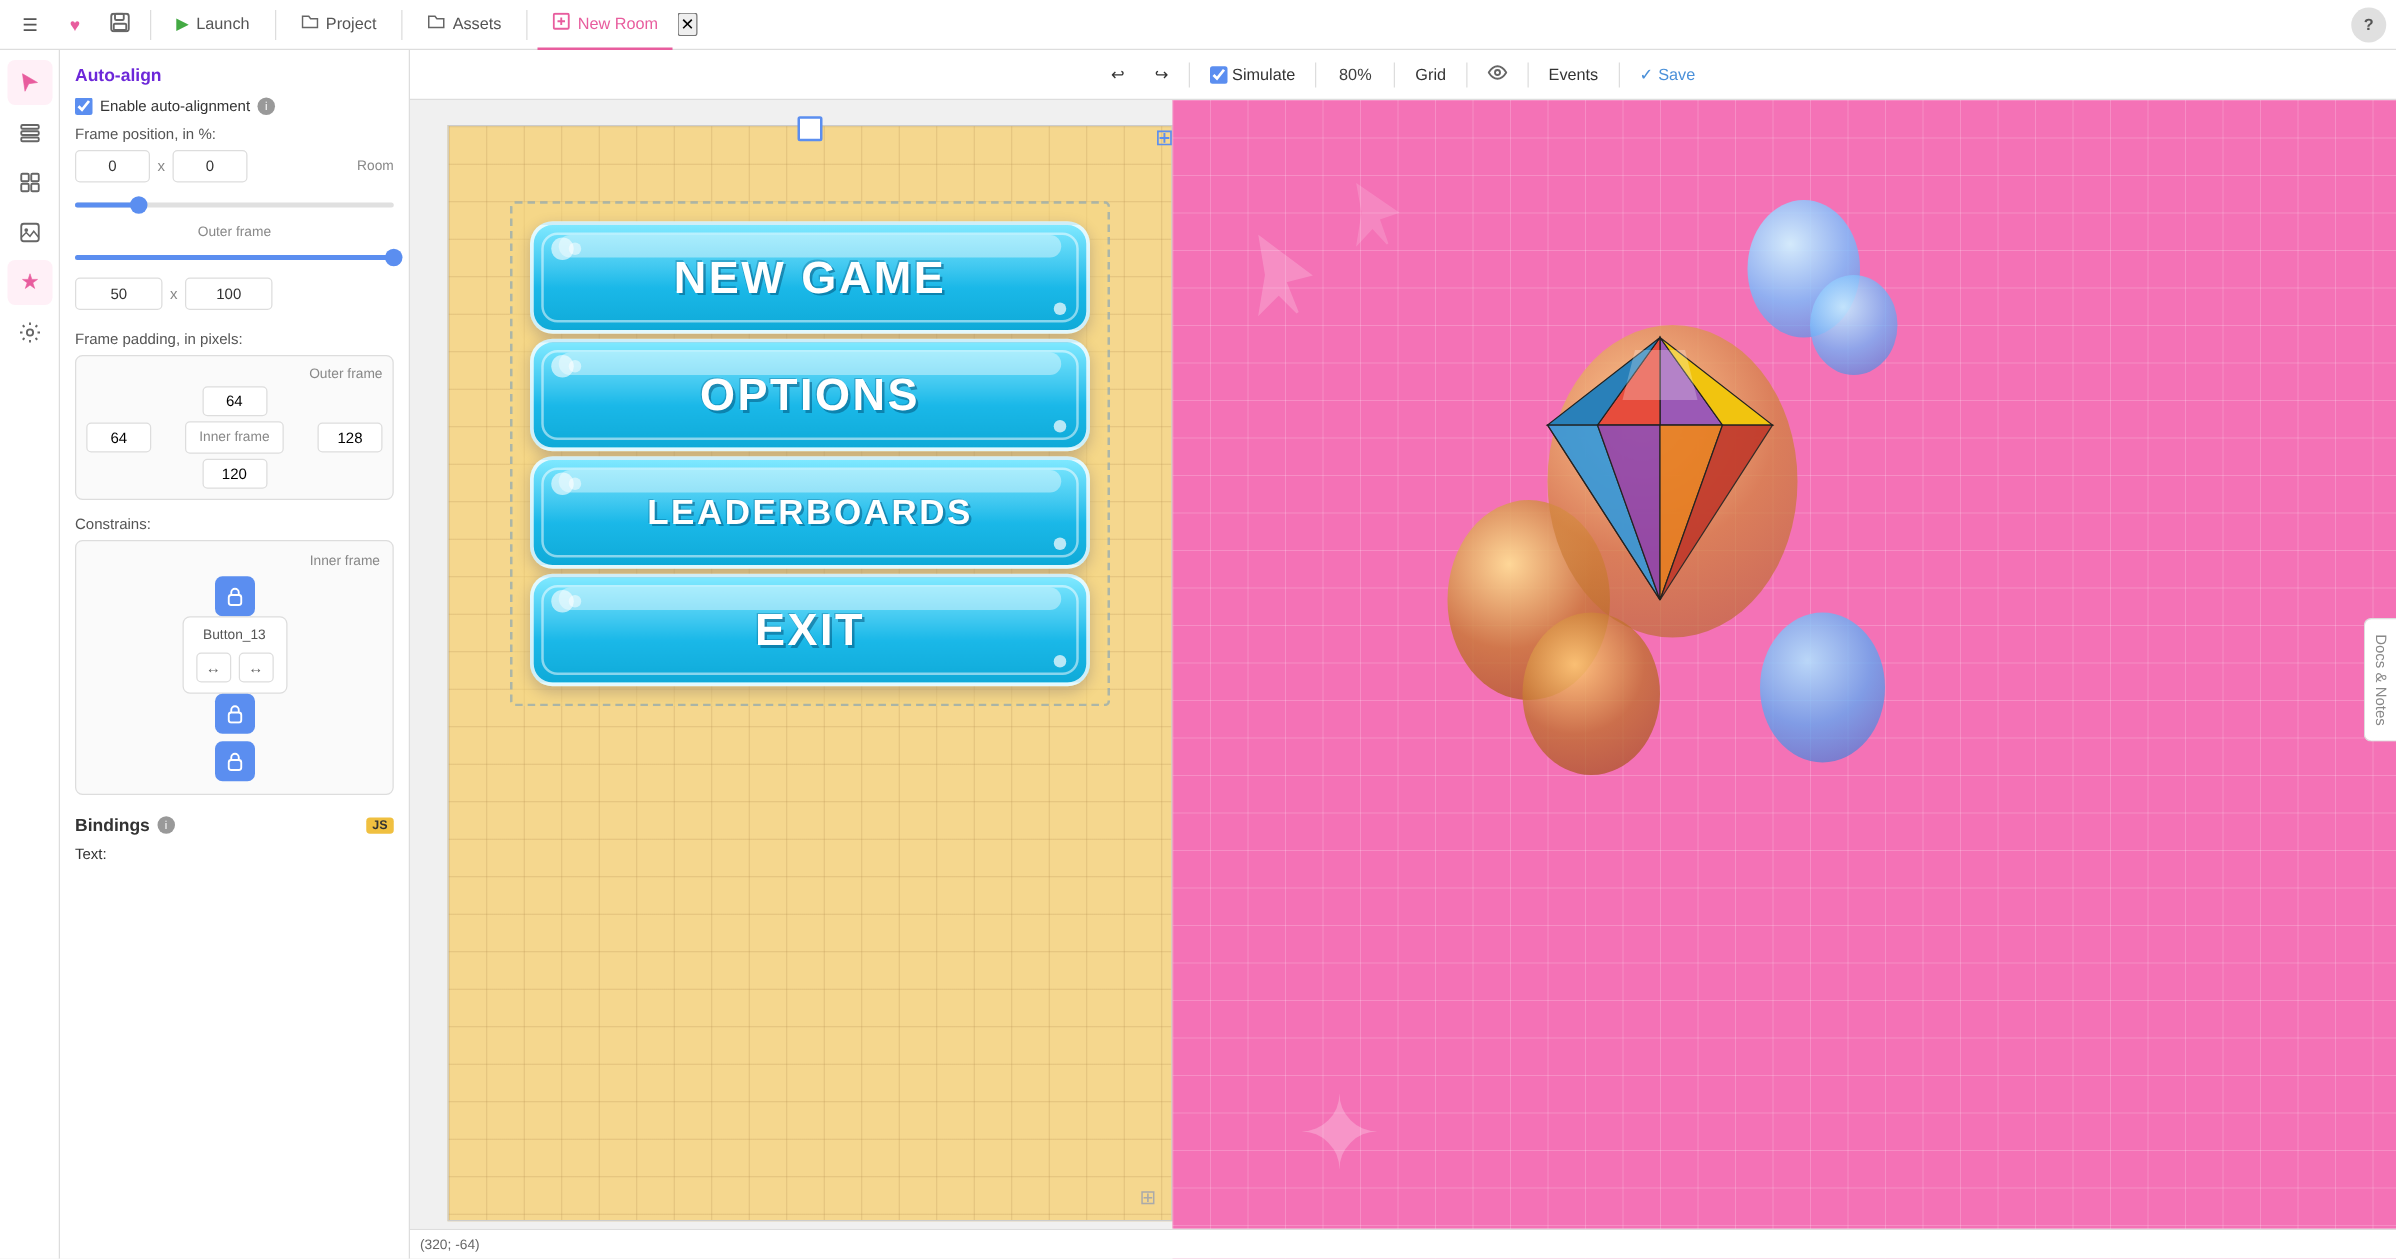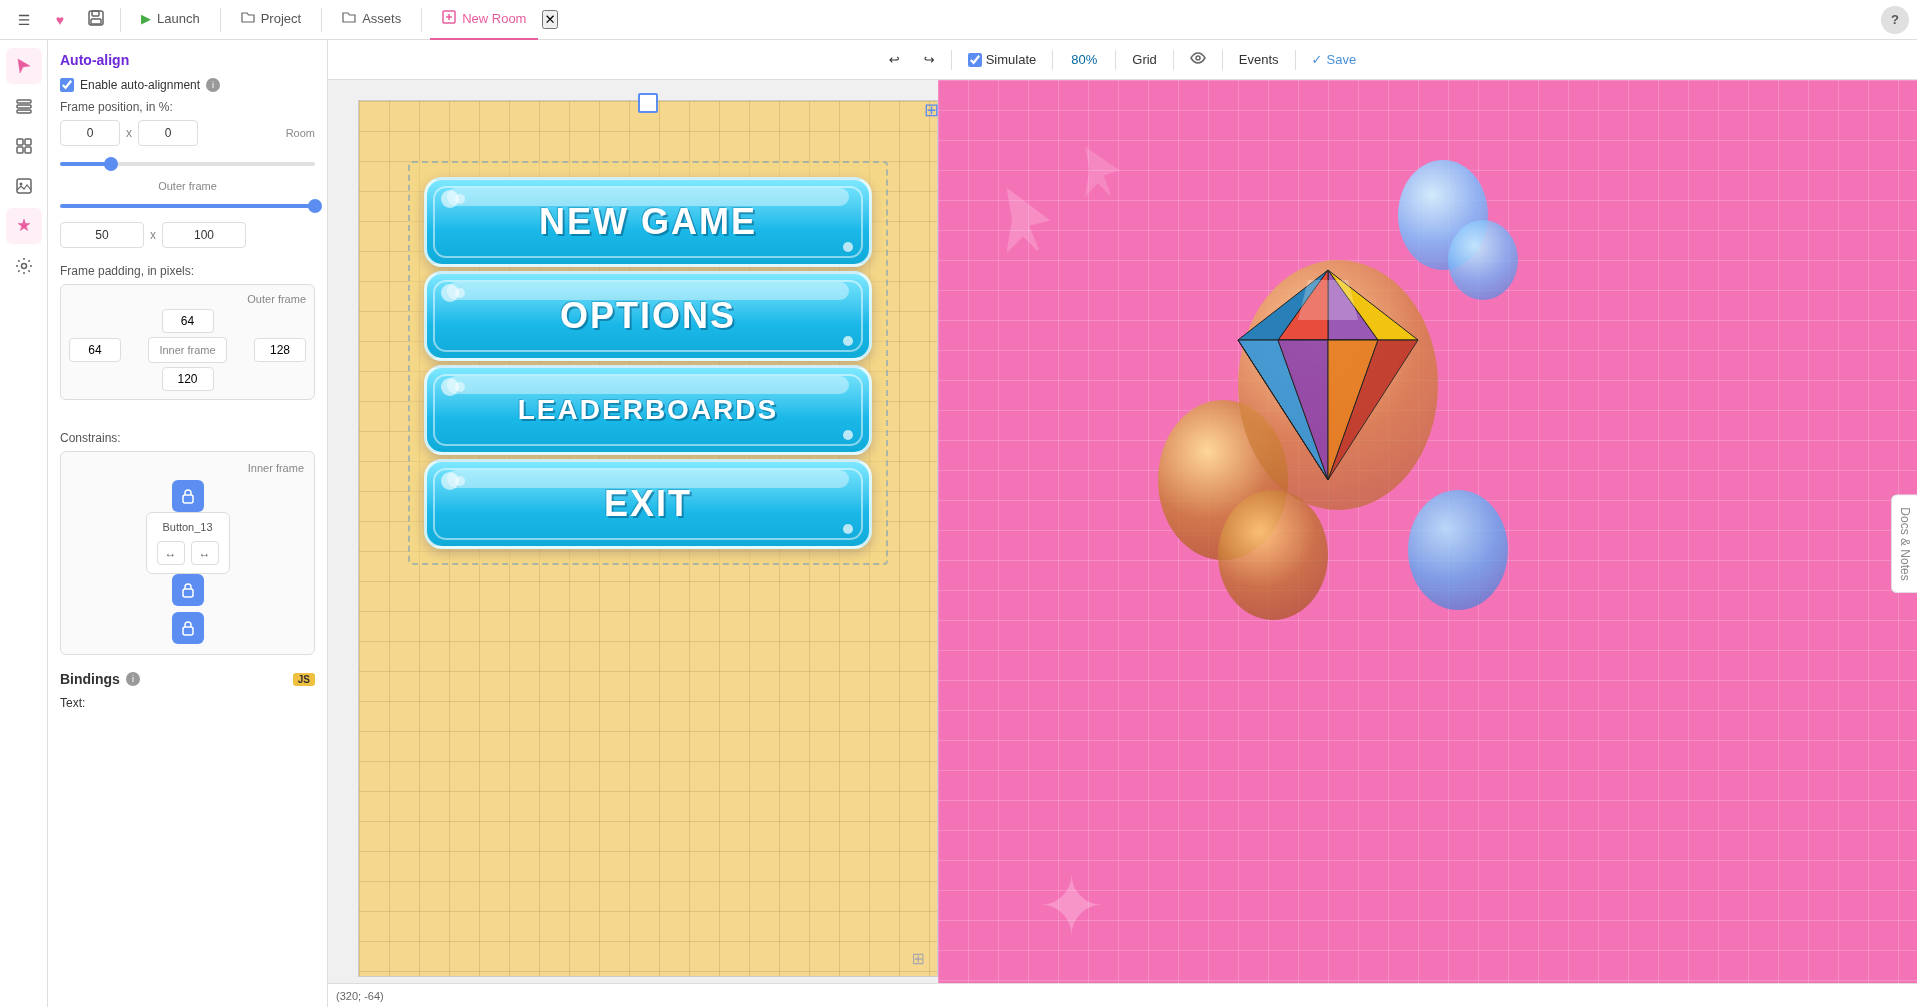--- a/index.html
+++ b/index.html
@@ -66,26 +66,26 @@
       text-align: center; font-size: 12px; color: #333;
     }
     .pos-label { font-size: 11px; color: #888; margin-left: auto; }
     .slider-container { position: relative; height: 20px; margin-bottom: 6px; }
     .slider-track { width: 100%; height: 4px; background: #e0e0e0; border-radius: 2px; position: absolute; top: 8px; }
     .slider-fill { height: 4px; background: #5b8ef0; border-radius: 2px; position: absolute; top: 8px; }
     .slider-thumb { width: 14px; height: 14px; border-radius: 50%; background: #5b8ef0; position: absolute; top: 3px; cursor: pointer; }
     .outer-frame-label { text-align: center; font-size: 11px; color: #888; margin: 4px 0; }
     .wh-row { display: flex; align-items: center; gap: 6px; margin-top: 4px; }
     .wh-input {
-      width: 84px; height: 26px; border: 1px solid #ddd; border-radius: 4px;
+      width: 70px; height: 26px; border: 1px solid #ddd; border-radius: 4px;
       text-align: center; font-size: 12px; color: #333;
     }
 
     
-    .padding-section { margin-bottom: 31px; }
+    .padding-section { margin-bottom: 12px; }
     .padding-grid {
       position: relative; border: 1px solid #ddd; border-radius: 6px;
       padding: 8px; background: #fafafa;
     }
     .padding-outer-label { text-align: right; font-size: 11px; color: #888; margin-bottom: 4px; }
     .padding-top-row { display: flex; justify-content: center; margin-bottom: 4px; }
     .padding-mid-row { display: flex; align-items: center; justify-content: space-between; margin-bottom: 4px; }
     .padding-bottom-row { display: flex; justify-content: center; }
     .padding-input {
       width: 52px; height: 24px; border: 1px solid #ddd; border-radius: 4px;
@@ -146,21 +146,21 @@
     }
     .toolbar-btn {
       height: 28px; border: none; background: transparent; cursor: pointer;
       font-size: 13px; color: #333; display: flex; align-items: center; gap: 4px;
       padding: 0 8px; border-radius: 4px;
     }
     .simulate-btn { display: flex; align-items: center; gap: 4px; justify-content: center; }
     .simulate-checkbox { width: 14px; height: 14px; accent-color: #5b8ef0; }
     .zoom-btn {
       height: 28px; border: none; background: transparent; cursor: pointer;
-      font-size: 13px; color: #0369a1; padding: 0 10px; border-radius: 4px;
+      font-size: 13px; color: #404040; padding: 0 10px; border-radius: 4px;
     }
     .toolbar-divider { width: 1px; height: 20px; background: #ddd; }
     .save-btn { color: #4a90d9; display: flex; align-items: center; gap: 4px; }
 
     
     #canvas-content {
       flex: 1; display: flex; position: relative; overflow: hidden;
     }
 
     

